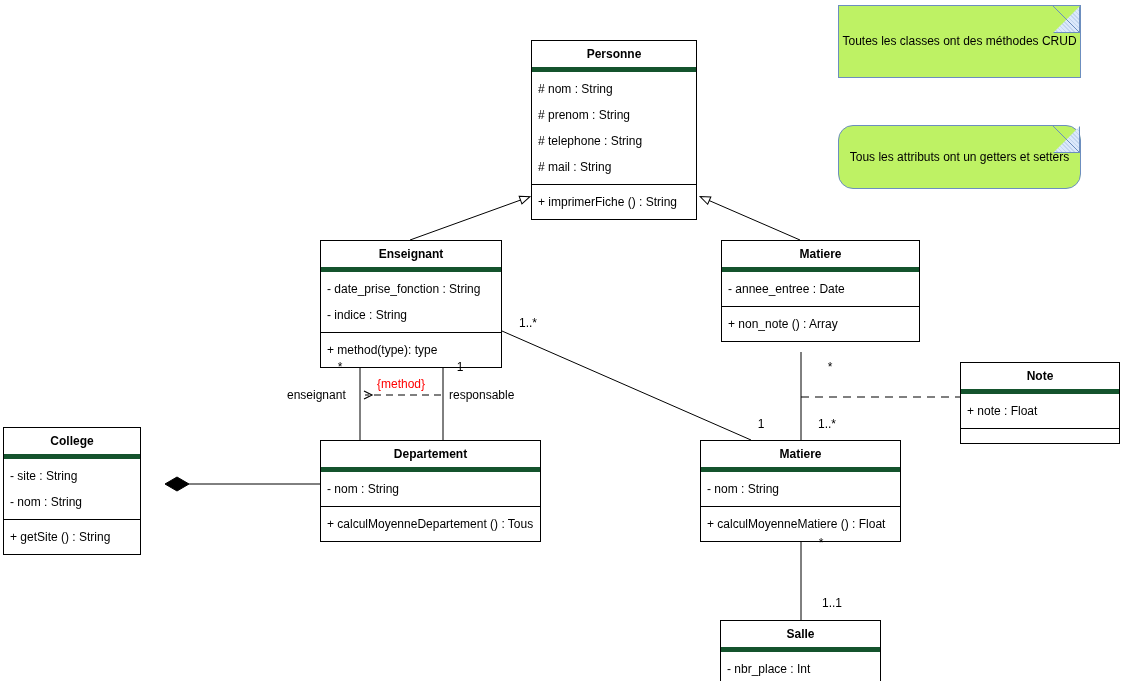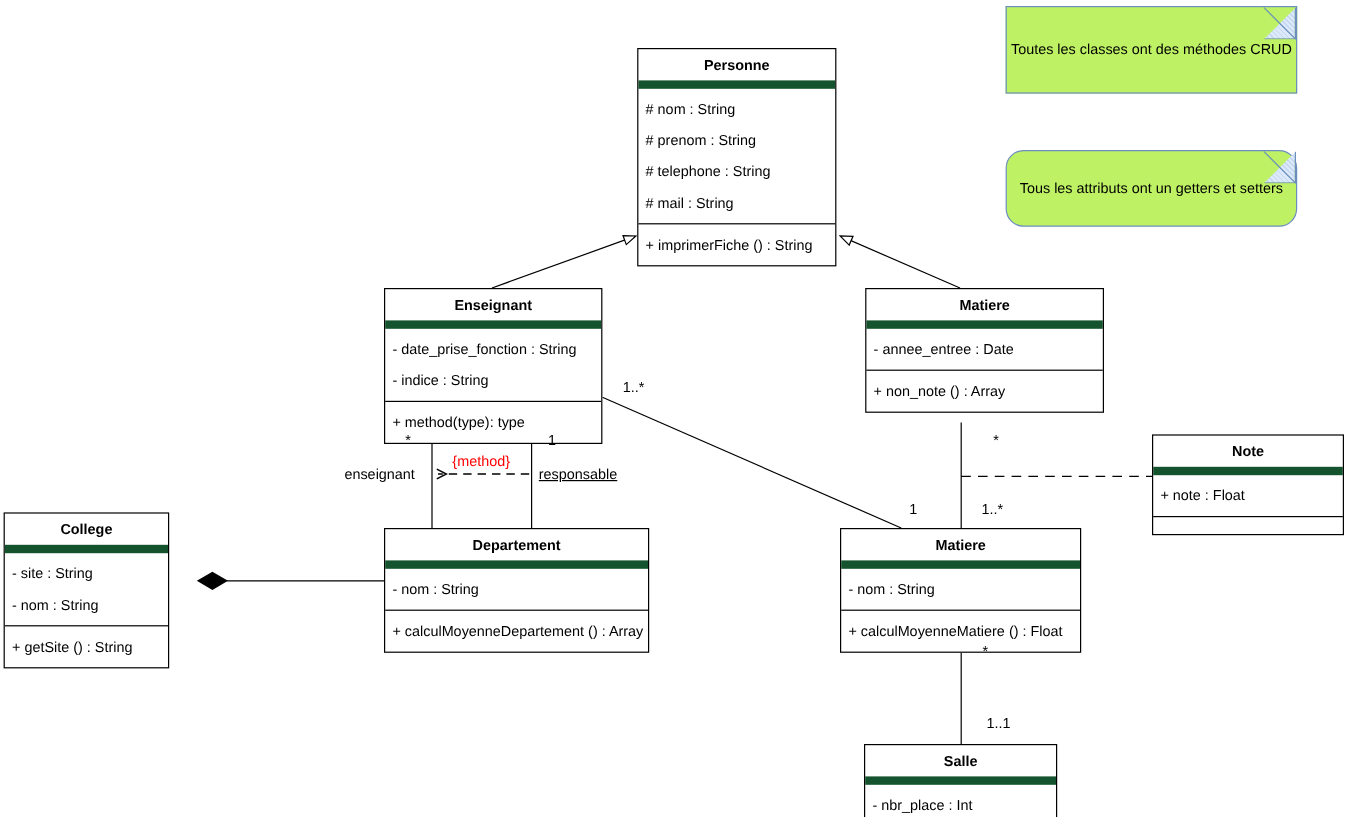--- a/index.html
+++ b/index.html
@@ -37,21 +37,21 @@
     border: 1px solid #000000;
     box-sizing: border-box;
     z-index: 5;
   }
   .uml-class .cls-name {
     text-align: center;
     font-weight: bold;
     font-size: 12px;
     line-height: 14px;
     padding: 6px 4px 6px 4px;
-    border-bottom: 7px solid #14532d;
+    border-bottom: 5px solid #14532d;
     box-sizing: border-box;
     white-space: nowrap;
   }
   .uml-class .compartment {
     border-bottom: 1px solid #000000;
     box-sizing: border-box;
     padding: 4px 0 4px 0;
   }
   .uml-class .compartment.last {
     border-bottom: none;
@@ -223,21 +223,21 @@
       <div class="member">+ getSite () : String</div>
     </div>
   </div>
 
   <div class="uml-class" style="left:320px; top:440px; width:221px;">
     <div class="cls-name">Departement</div>
     <div class="compartment">
       <div class="member">- nom : String</div>
     </div>
     <div class="compartment last">
-      <div class="member">+ calculMoyenneDepartement () : Array</div>
+      <div class="member">+ calculMoyenneDepartement () : Tous</div>
     </div>
   </div>
 
   <div class="uml-class" style="left:700px; top:440px; width:201px;">
     <div class="cls-name">Matiere</div>
     <div class="compartment">
       <div class="member">- nom : String</div>
     </div>
     <div class="compartment last">
       <div class="member">+ calculMoyenneMatiere () : Float</div>
@@ -275,21 +275,21 @@
       <path d="M 0 0 L 27 27" fill="none" stroke="#6c8ebf" stroke-width="1"></path>
     </svg>
   </div>
 
   <span class="lbl center" style="left:340px; top:360px;">*</span>
 
   <span class="lbl" style="left:287px; top:388px;">enseignant</span>
 
   <span class="lbl red center" style="left:401px; top:377px;">{method}</span>
 
-  <span class="lbl" style="left:449px; top:388px;text-decoration:underline;">responsable</span>
+  <span class="lbl" style="left:449px; top:388px;">responsable</span>
 
   <span class="lbl center" style="left:460px; top:360px;">1</span>
 
   <span class="lbl" style="left:519px; top:316px;">1..*</span>
 
   <span class="lbl center" style="left:761px; top:417px;">1</span>
 
   <span class="lbl center" style="left:830px; top:360px;">*</span>
 
   <span class="lbl center" style="left:827px; top:417px;">1..*</span>

